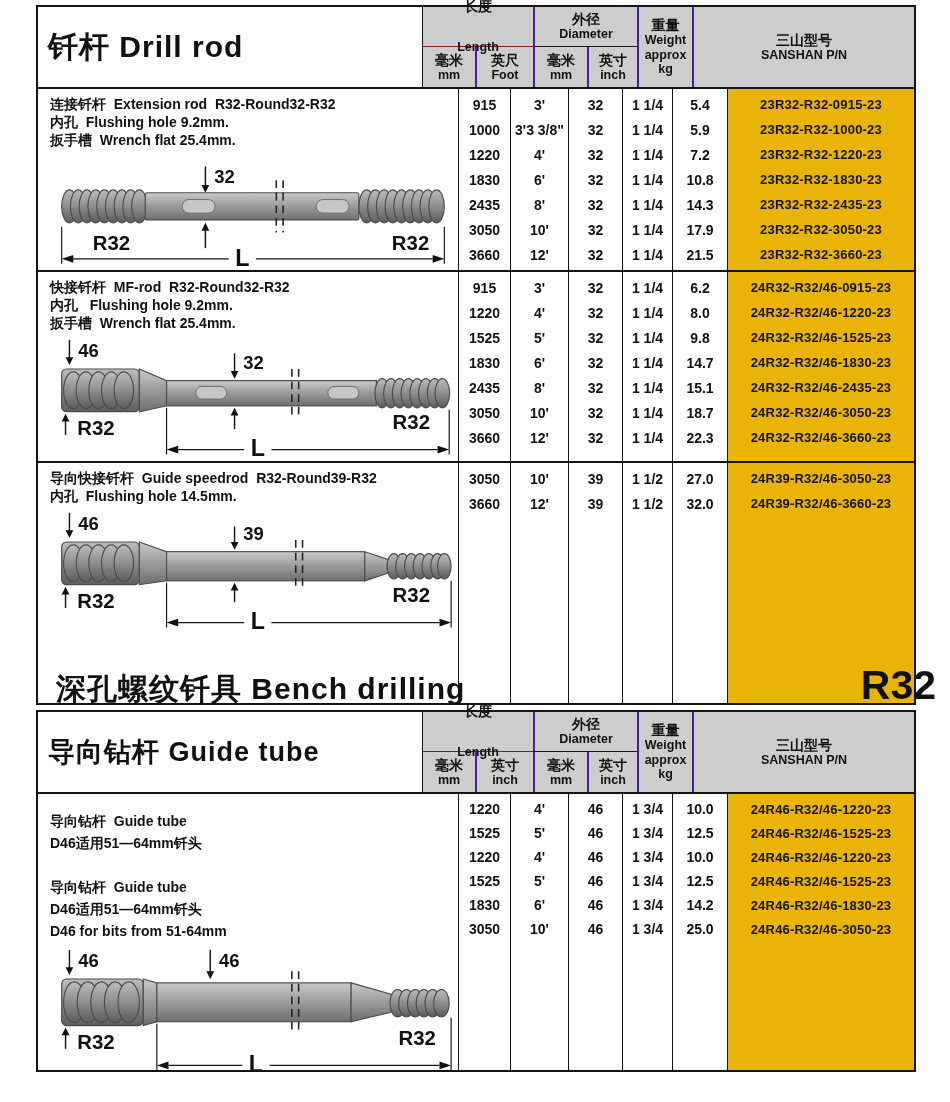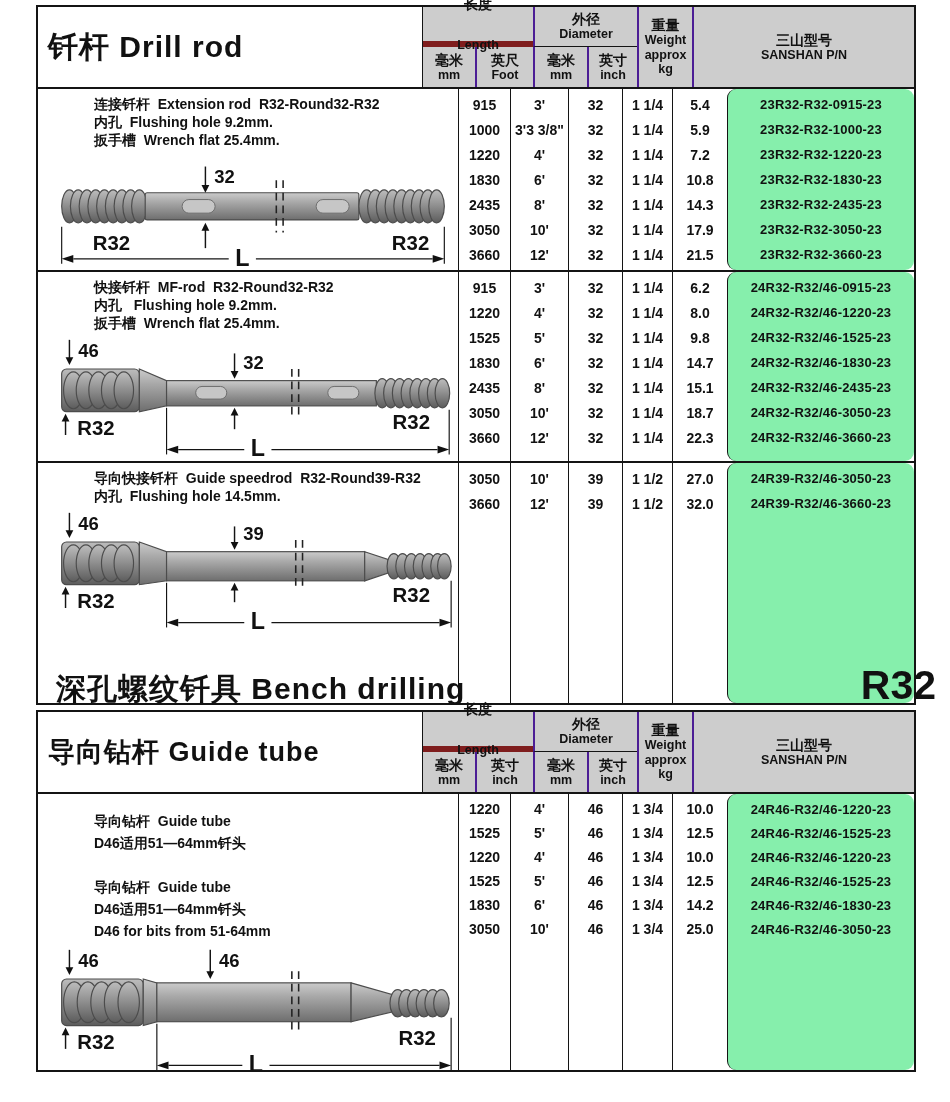--- a/index.html
+++ b/index.html
@@ -16,43 +16,43 @@
   .title-cell { width:384px; display:flex; align-items:center; padding-left:10px;
                 font-size:30px; font-weight:700; letter-spacing:1px; white-space:pre; }
   #bottom-table .title-cell { font-size:27px; }
 
   .hdr { flex:1; display:grid; grid-template-columns:52px 58px 54px 50px 55px 1fr;
          grid-template-rows:40px 40px; background:#cdcdcd; border-left:1px solid #141414; }
   .hc { display:flex; flex-direction:column; align-items:center; justify-content:center;
         border-left:2px solid #4c1d95; text-align:center; line-height:1.15; }
   .hc .zh { font-size:14px; font-weight:700; }
   .hc .en { font-size:12.5px; font-weight:700; }
-  .g-len { grid-column:1/3; grid-row:1; border-left:0; border-bottom:6px solid #7f1d1d;gap:26px; }
+  .g-len { grid-column:1/3; grid-row:1; border-left:0; border-bottom:1px solid #7f1d1d;gap:26px; }
   .g-dia { grid-column:3/5; grid-row:1; border-bottom:1px solid #141414; }
   .g-wt  { grid-column:5;   grid-row:1/3; }
   .g-pn  { grid-column:6;   grid-row:1/3; }
   .s1 { grid-column:1; grid-row:2; border-left:0; }
   .s2 { grid-column:2; grid-row:2; }
   .s3 { grid-column:3; grid-row:2; }
   .s4 { grid-column:4; grid-row:2; }
 
   
   .prow { display:flex; border-top:2px solid #141414; }
   .p1 { height:183px; } .p2 { height:191px; } .p3 { height:242px; } .p4 { height:278px; }
   .desc-cell { width:420px; padding:6px 4px 0 12px; overflow:hidden; }
   #bottom-table .desc-cell { padding-top:16px; }
   .col { border-left:1px solid #141414; display:flex; flex-direction:column; padding-top:3px; }
   .c-mm { width:52px; } .c-ft { width:58px; } .c-dmm { width:54px; }
   .c-dinch { width:50px; } .c-wt { width:55px; }
-  .c-pn { flex:1; background:#86efac;border-radius:9px; }
+  .c-pn { flex:1; background:#eab308; }
   .stack-item { height:25px; display:flex; align-items:center; justify-content:center;
                 font-size:14px; font-weight:600; white-space:pre; }
   #bottom-table .stack-item { height:24px; }
   .pn-item { font-size:13px; letter-spacing:0.2px; }
-  .desc-line { font-size:14px; font-weight:700; line-height:18px; min-height:18px; white-space:pre;margin-left:44px; }
+  .desc-line { font-size:14px; font-weight:700; line-height:18px; min-height:18px; white-space:pre; }
   #bottom-table .desc-line { line-height:22px; min-height:22px; }
 
   
   svg.draw { display:block; margin-top:2px; width:406px; }
   svg.draw text { font-family:"Liberation Sans","DejaVu Sans",sans-serif; fill:#111; }
   svg.draw .dim  { font-size:19px; font-weight:700; }
   svg.draw .lbl  { font-size:21px; font-weight:700; }
   svg.draw .Llbl { font-size:24px; font-weight:700; }
   svg.draw .dl   { stroke:#141414; stroke-width:1.5; }
   svg.draw .xl   { stroke:#141414; stroke-width:1.2; }

